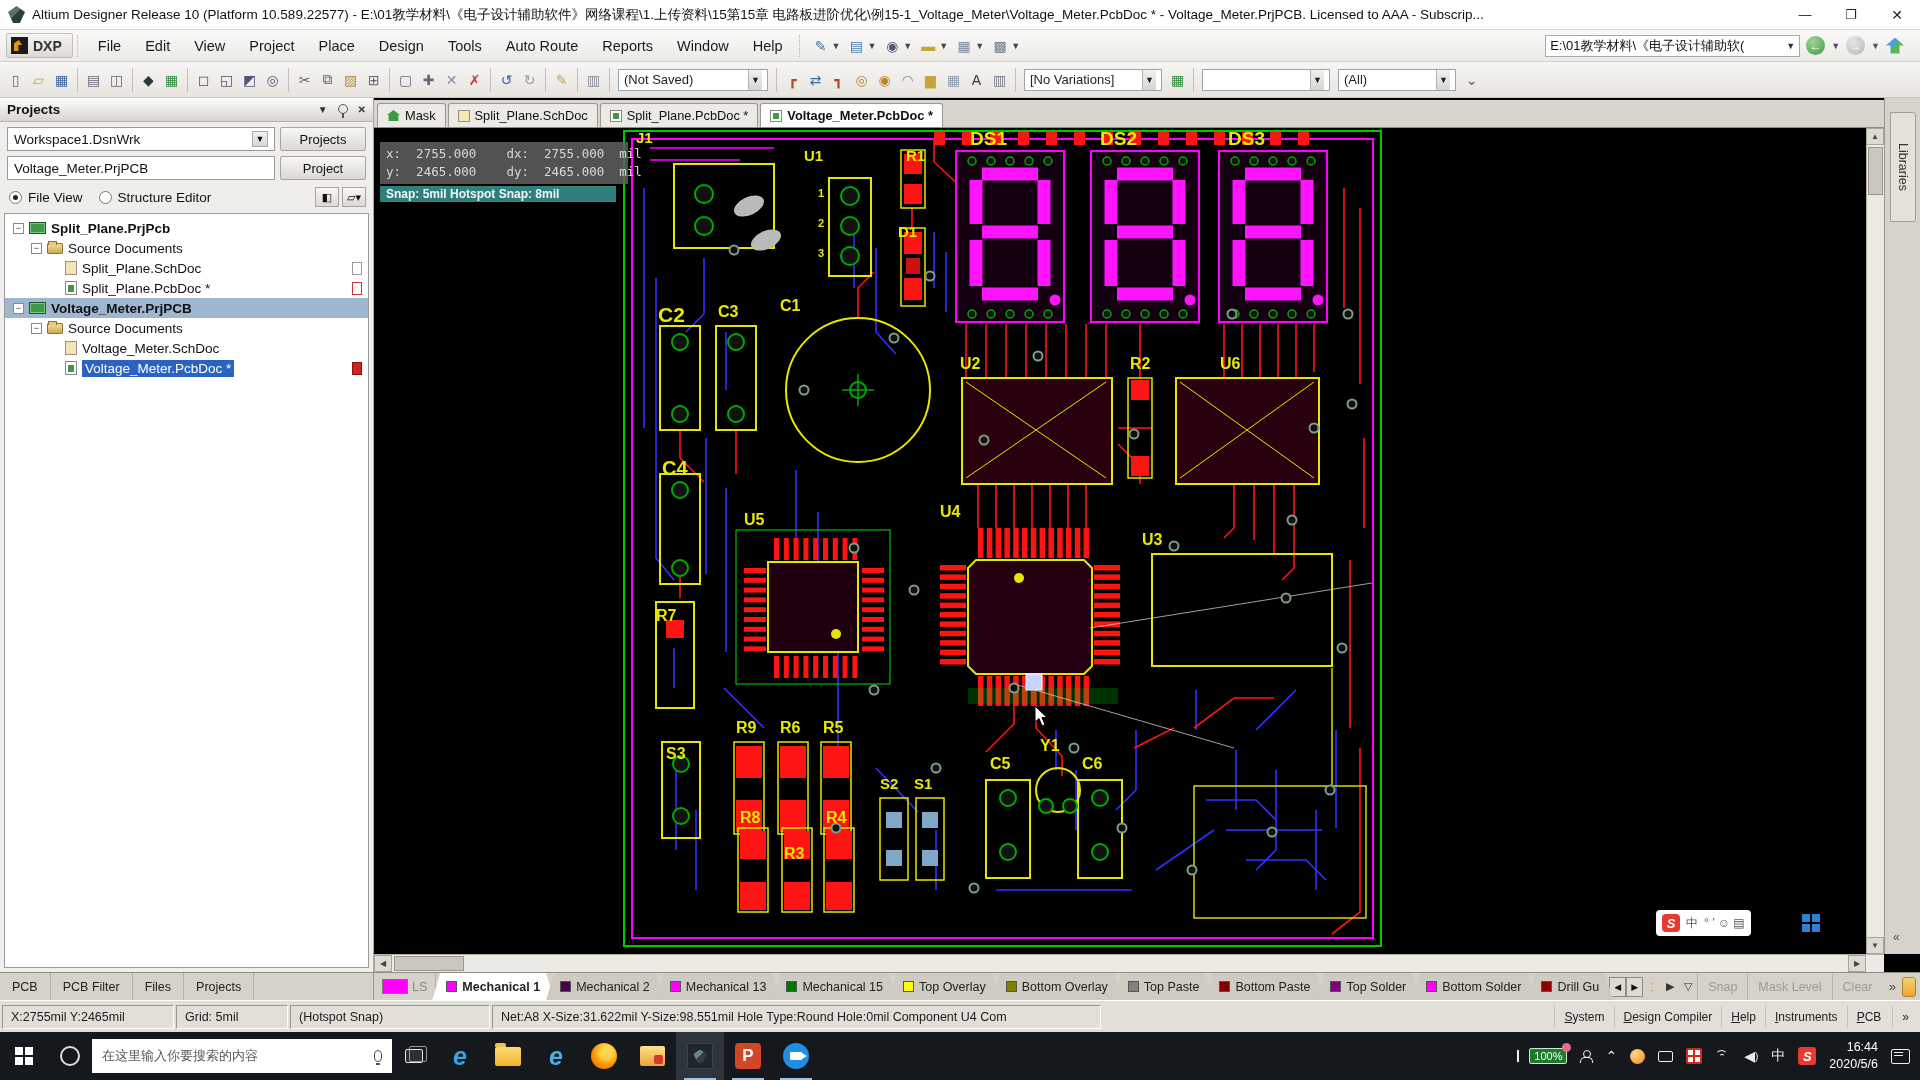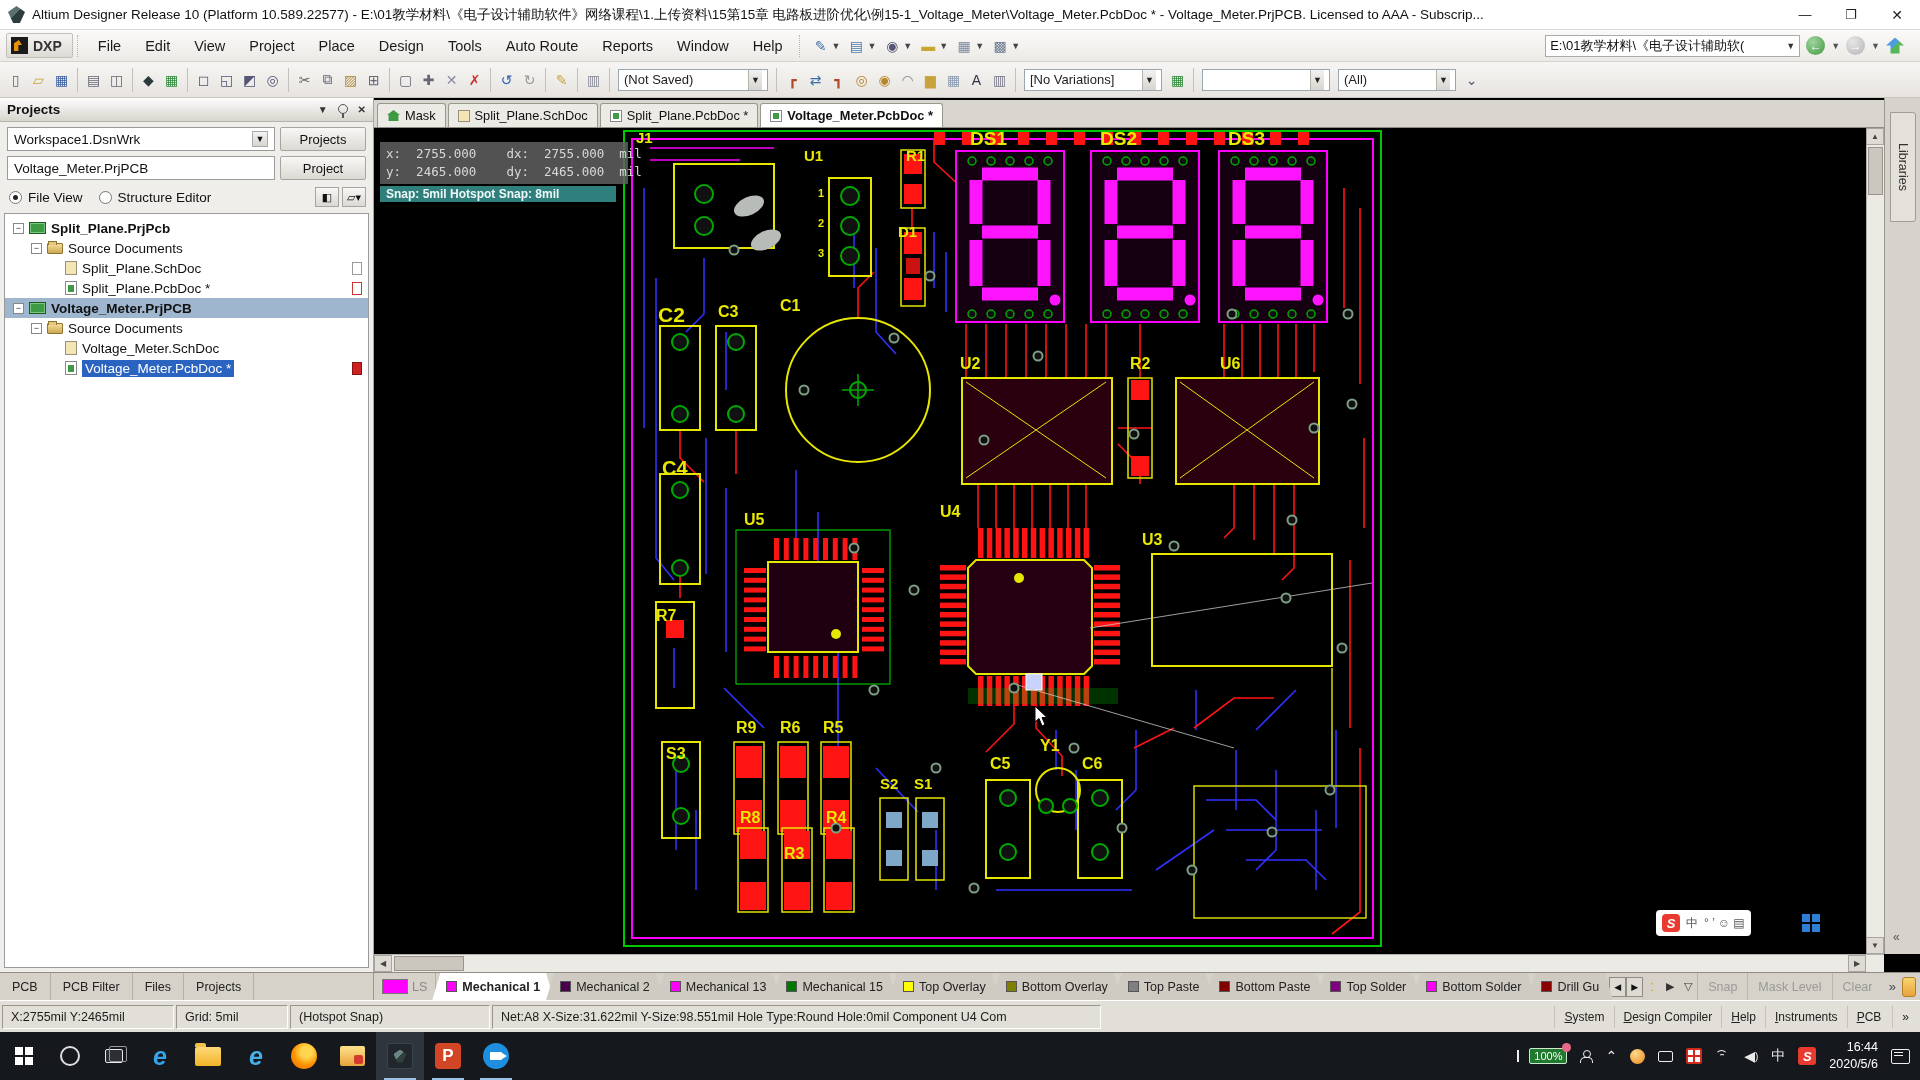--- a/index.html
+++ b/index.html
@@ -875,20 +875,24 @@
         <div class="winlogo">
           <div></div>
           <div></div>
           <div></div>
           <div></div>
         </div>
       </div>
     <div id="cortana">
         <div class="ring"></div>
       </div>
+    <div id="searchbox">
+      <span>在这里输入你要搜索的内容</span>
+      <span class="mic"></span>
+    </div>
     <div id="taskview">
         <div class="tv"></div>
       </div>
     <div id="apps">
         <div class="app">
           <span class="glyph-round" style="color: rgb(53, 163, 232);">e</span>
         </div>
         <div class="app">
           <span class="folder-ic"></span>
         </div>

